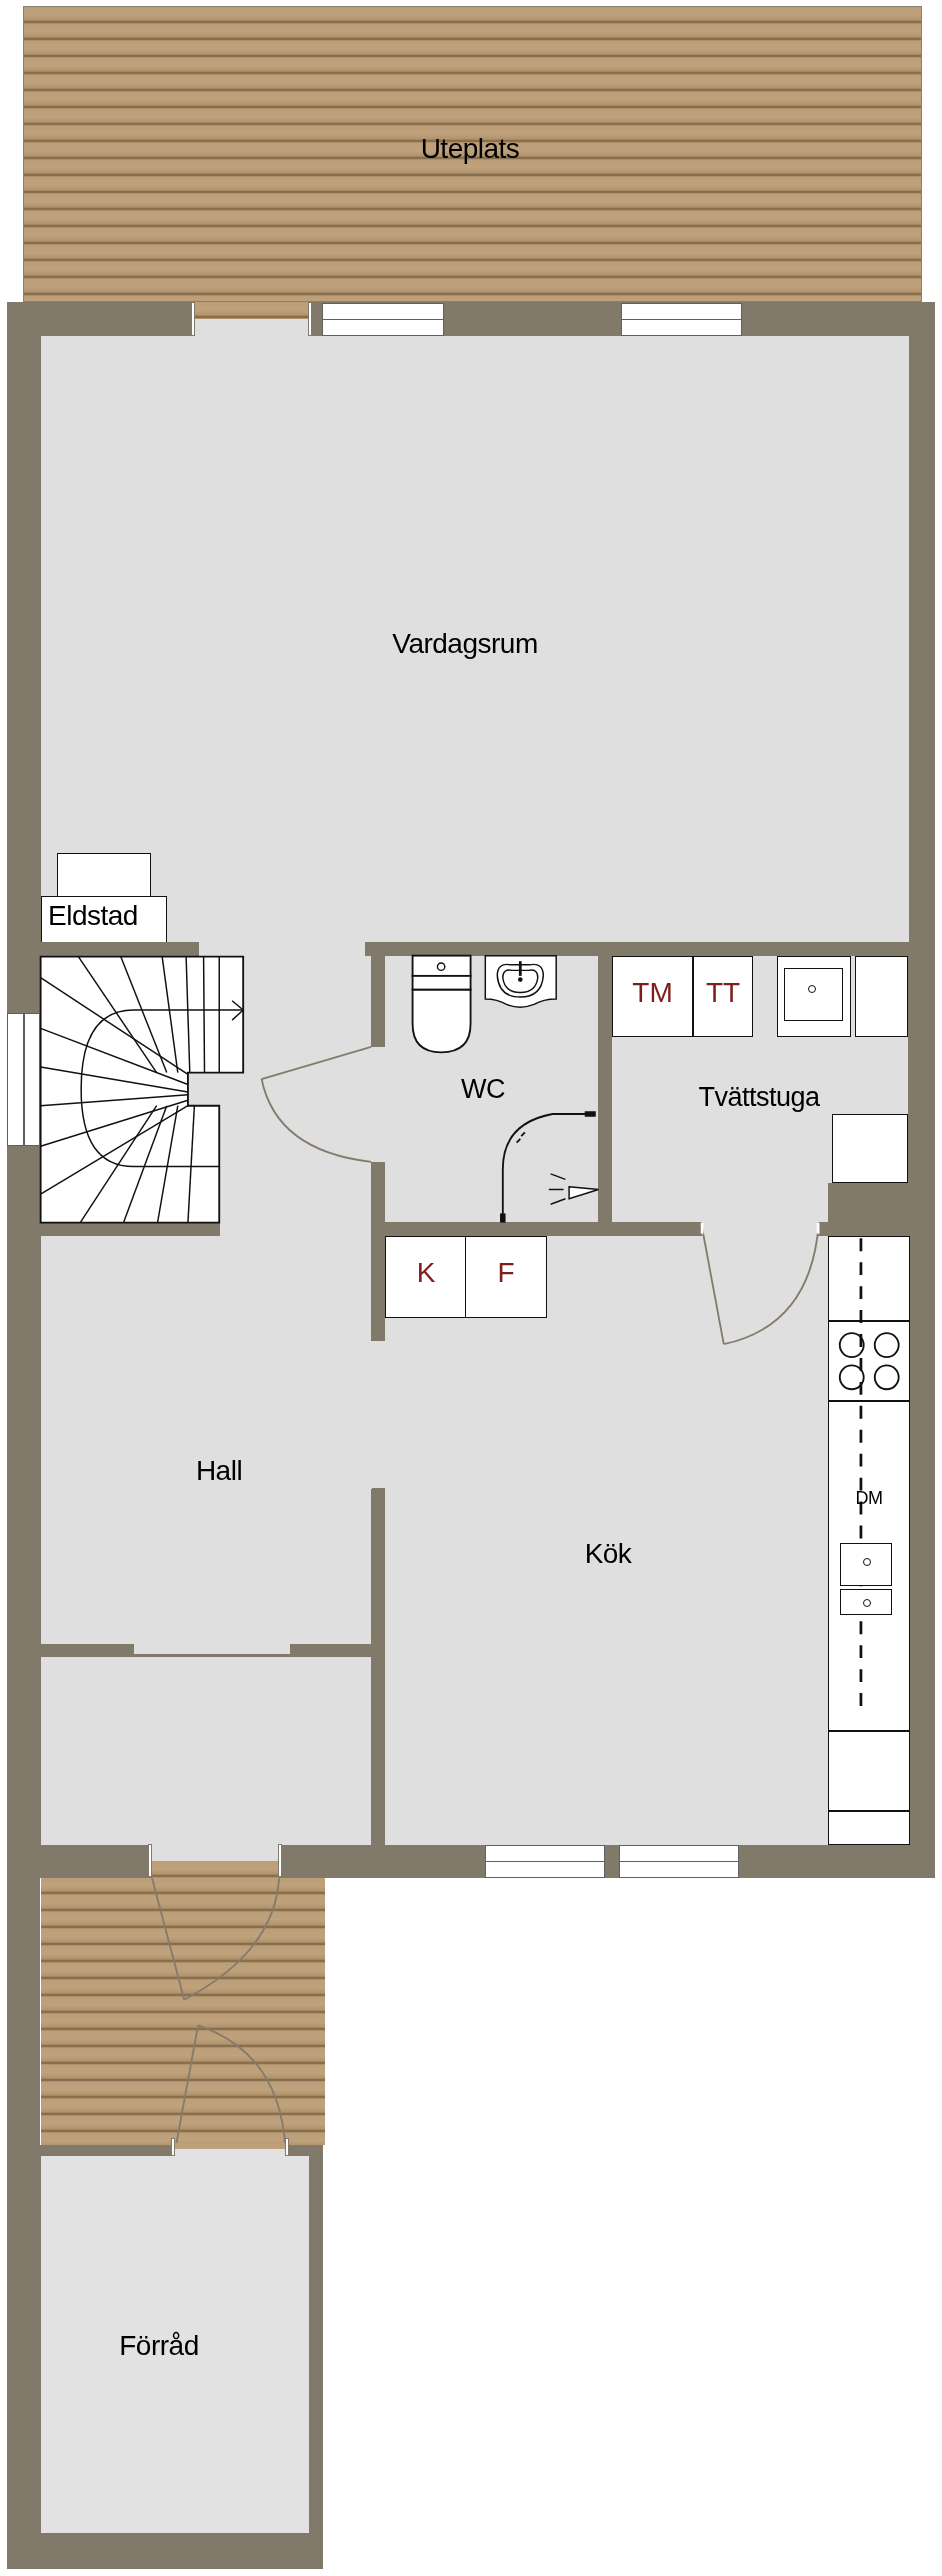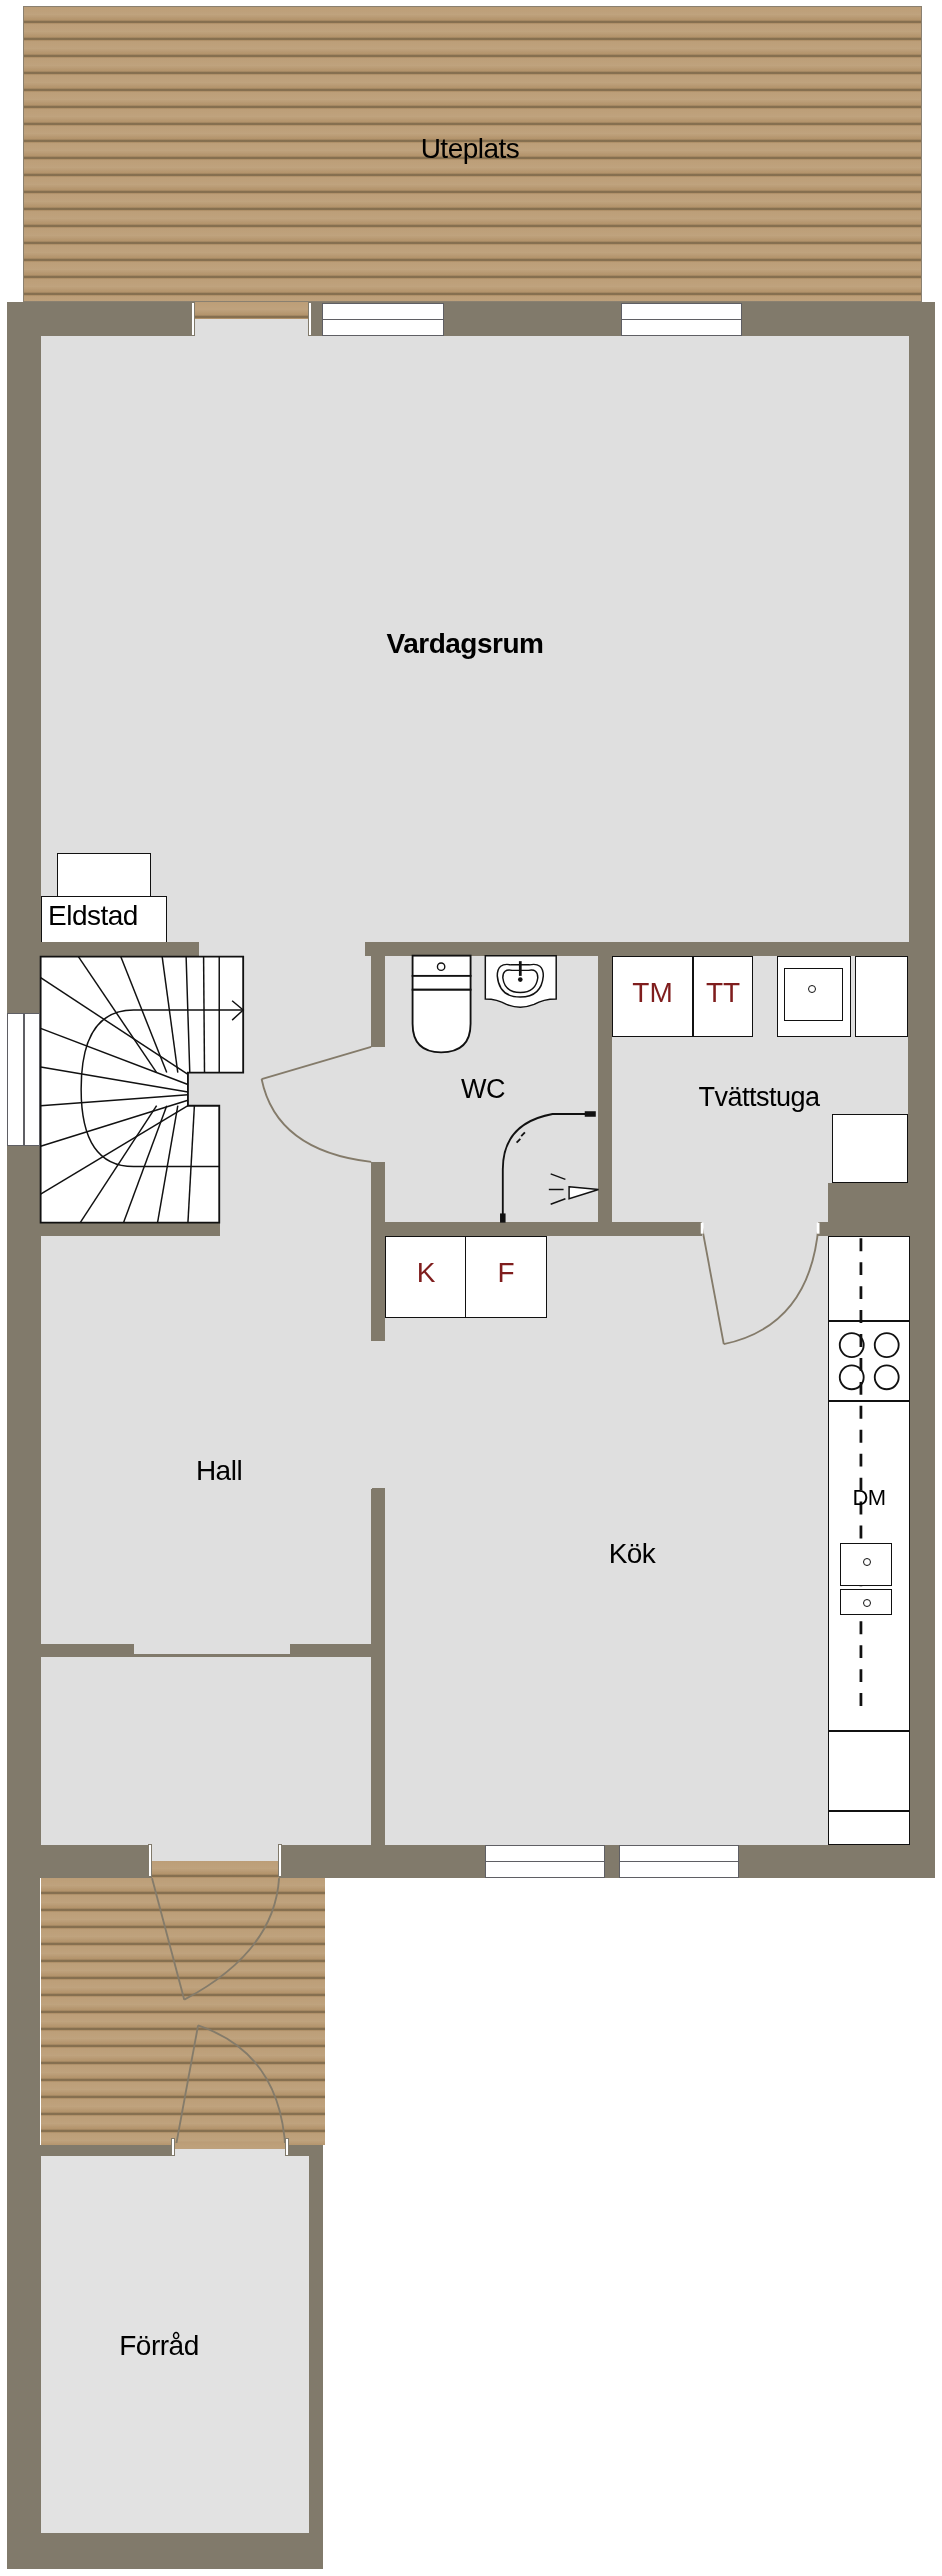--- a/index.html
+++ b/index.html
@@ -29,21 +29,21 @@
 <div class="floor" style="left:41px;top:336px;width:868px;height:606px;"></div>
 
 <div class="deck" style="left:195px;top:302px;width:113px;height:16.6px;"></div>
 <div class="floor" style="left:195px;top:319px;width:113px;height:18.4px;"></div>
 <div class="jamb" style="left:191px;top:302px;width:3.7px;height:34px;"></div>
 <div class="jamb" style="left:308px;top:302px;width:3.7px;height:34px;"></div>
 
 <div class="win" style="left:322px;top:303px;width:122px;height:33px;"></div>
 <div class="win" style="left:621px;top:303px;width:121px;height:33px;"></div>
 
-<div class="label" style="left:465px;top:644px;font-weight:bold;">Vardagsrum</div>
+<div class="label" style="left:465px;top:644px;">Vardagsrum</div>
 
 <div class="box" style="left:57px;top:853px;width:94px;height:46px;"></div>
 <div class="box" style="left:41px;top:896px;width:126px;height:48px;"></div>
 <div class="abs" style="left:48px;top:900px;font-size:28px;color:#000;letter-spacing:-0.5px;">Eldstad</div>
 
 <div class="floor" style="left:41px;top:942px;width:331px;height:702px;"></div>
 <div class="floor" style="left:199px;top:942px;width:166px;height:14.7px;"></div>
 <div class="floor" style="left:385px;top:956px;width:214px;height:266px;"></div>
 <div class="floor" style="left:612px;top:956px;width:296px;height:266px;"></div>
 <div class="floor" style="left:385px;top:1236px;width:524px;height:609px;"></div>
@@ -182,23 +182,23 @@
     <circle cx="963" cy="1461" r="13"></circle>
     <circle cx="925" cy="1496" r="13"></circle>
     <circle cx="963" cy="1496" r="13"></circle>
   </g>
   <line x1="935" y1="1345" x2="935" y2="1865" stroke="#111" stroke-width="3" stroke-dasharray="14,12"></line>
 </svg>
 <div class="box" style="left:840px;top:1543px;width:52px;height:43px;border-width:1.4px;"></div>
 <div class="box" style="left:840px;top:1589px;width:52px;height:26px;border-width:1.4px;"></div>
 <div class="abs" style="left:863px;top:1558px;width:8.3px;height:8.3px;border:1.4px solid #111;border-radius:50%;box-sizing:border-box;"></div>
 <div class="abs" style="left:863px;top:1599px;width:8.3px;height:8.3px;border:1.4px solid #111;border-radius:50%;box-sizing:border-box;"></div>
-<div class="label" style="left:869px;top:1498px;font-size:22px;">DM</div>
-
-<div class="label" style="left:632px;top:1554px;">Kök</div>
+<div class="label" style="left:869px;top:1498px;font-size:18px;">DM</div>
+
+<div class="label" style="left:608px;top:1554px;">Kök</div>
 <div class="label" style="left:219px;top:1471px;">Hall</div>
 
 <div class="win" style="left:485px;top:1845px;width:120px;height:33px;"></div>
 <div class="win" style="left:619px;top:1845px;width:120px;height:33px;"></div>
 
 <div class="floor" style="left:150px;top:1844px;width:129px;height:16.6px;"></div>
 <div class="deck" style="left:152px;top:1861px;width:127px;height:17.5px;"></div>
 <div class="jamb" style="left:148px;top:1844px;width:3.7px;height:33px;"></div>
 <div class="jamb" style="left:278px;top:1844px;width:3.7px;height:33px;"></div>
 

